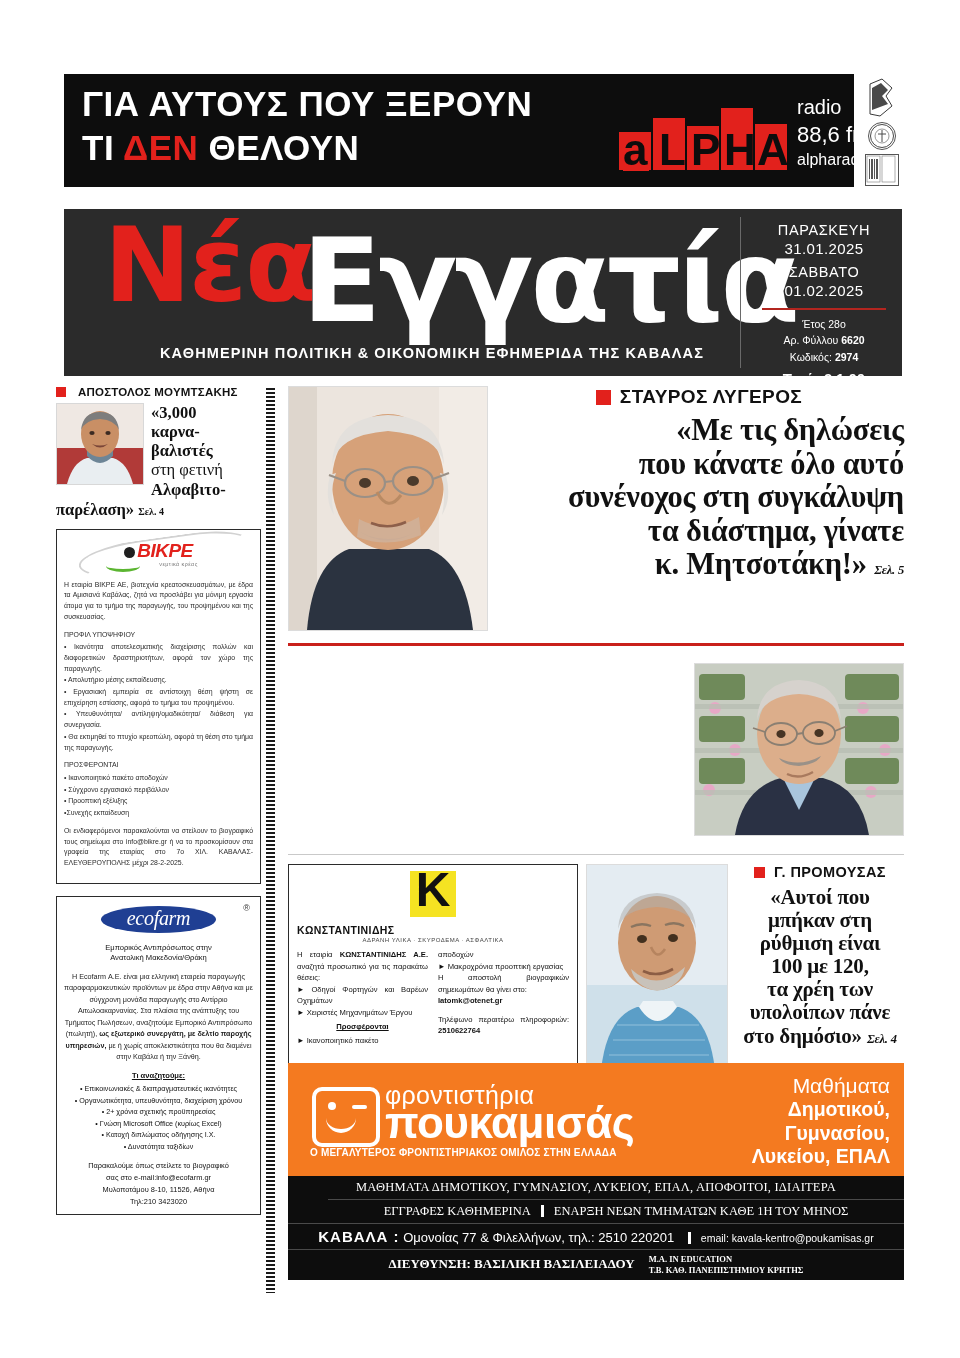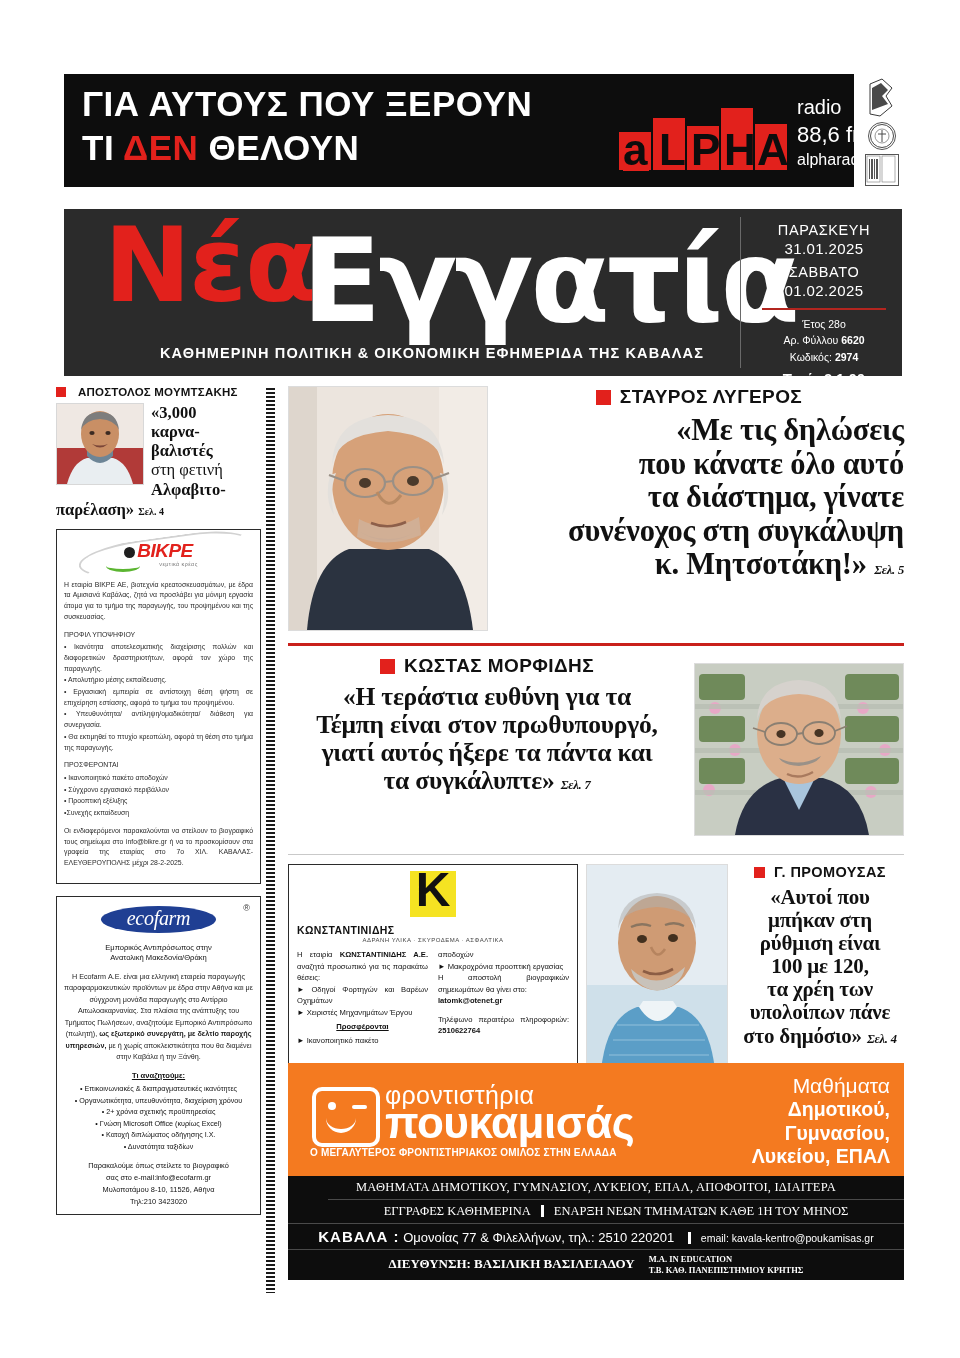--- a/index.html
+++ b/index.html
@@ -346,42 +346,30 @@
         </svg>
       </div>
       <div class="s1-text">
         <div class="byline">
           <span class="sq-red"></span>
           <span class="byline-name">ΣΤΑΥΡΟΣ ΛΥΓΕΡΟΣ</span>
         </div>
         <div class="headline">
           <div>«Με τις δηλώσεις</div>
           <div>που κάνατε όλο αυτό</div>
+          <div>συνένοχος στη συγκάλυψη</div>
           <div>τα διάστημα, γίνατε</div>
-          <div>συνένοχος στη συγκάλυψη</div>
           <div><span>κ. Μητσοτάκη!»</span> <span class="sel">Σελ. 5</span></div>
         </div>
       </div>
     </div>
 
     <div class="hrule"></div>
 
     <div class="story-2">
-      <div class="s2-text">
-        <div class="byline">
-          <span class="sq-red"></span>
-          <span class="byline-name">ΚΩΣΤΑΣ ΜΟΡΦΙΔΗΣ</span>
-        </div>
-        <div class="headline">
-          <div>«Η τεράστια ευθύνη για τα</div>
-          <div>Τέμπη είναι στον πρωθυπουργό,</div>
-          <div>γιατί αυτός ήξερε τα πάντα και</div>
-          <div><span>τα συγκάλυπτε»</span> <span class="sel">Σελ. 7</span></div>
-        </div>
-      </div>
       <div class="photo-morfidis">
         <svg width="208" height="171" viewBox="0 0 208 171" preserveAspectRatio="none">
           <rect width="208" height="171" fill="#c8cdc2"></rect>
           <g fill="#6f8a5a">
             <rect x="4" y="10" width="46" height="26" rx="4"></rect>
               <rect x="4" y="52" width="46" height="26" rx="4"></rect>
             <rect x="4" y="94" width="46" height="26" rx="4"></rect>
               <rect x="150" y="10" width="54" height="26" rx="4"></rect>
             <rect x="150" y="52" width="54" height="26" rx="4"></rect>
               <rect x="150" y="94" width="54" height="26" rx="4"></rect>

